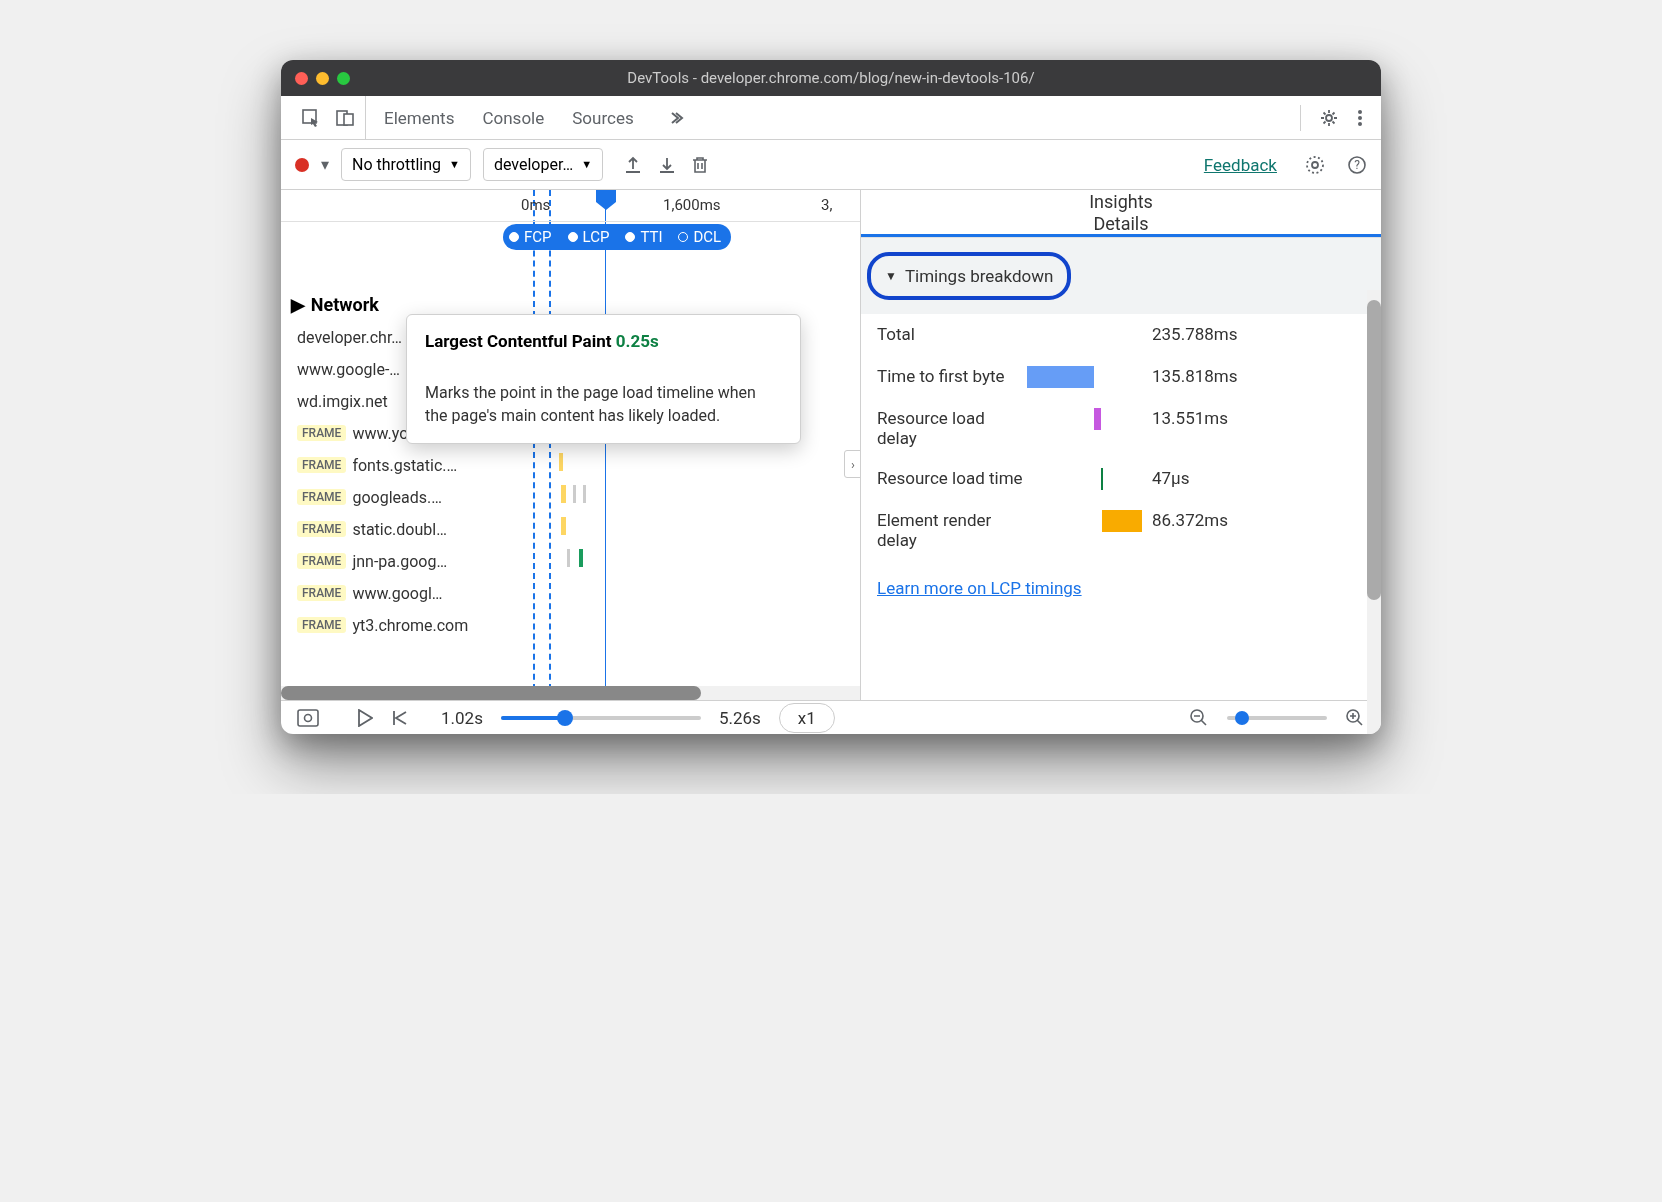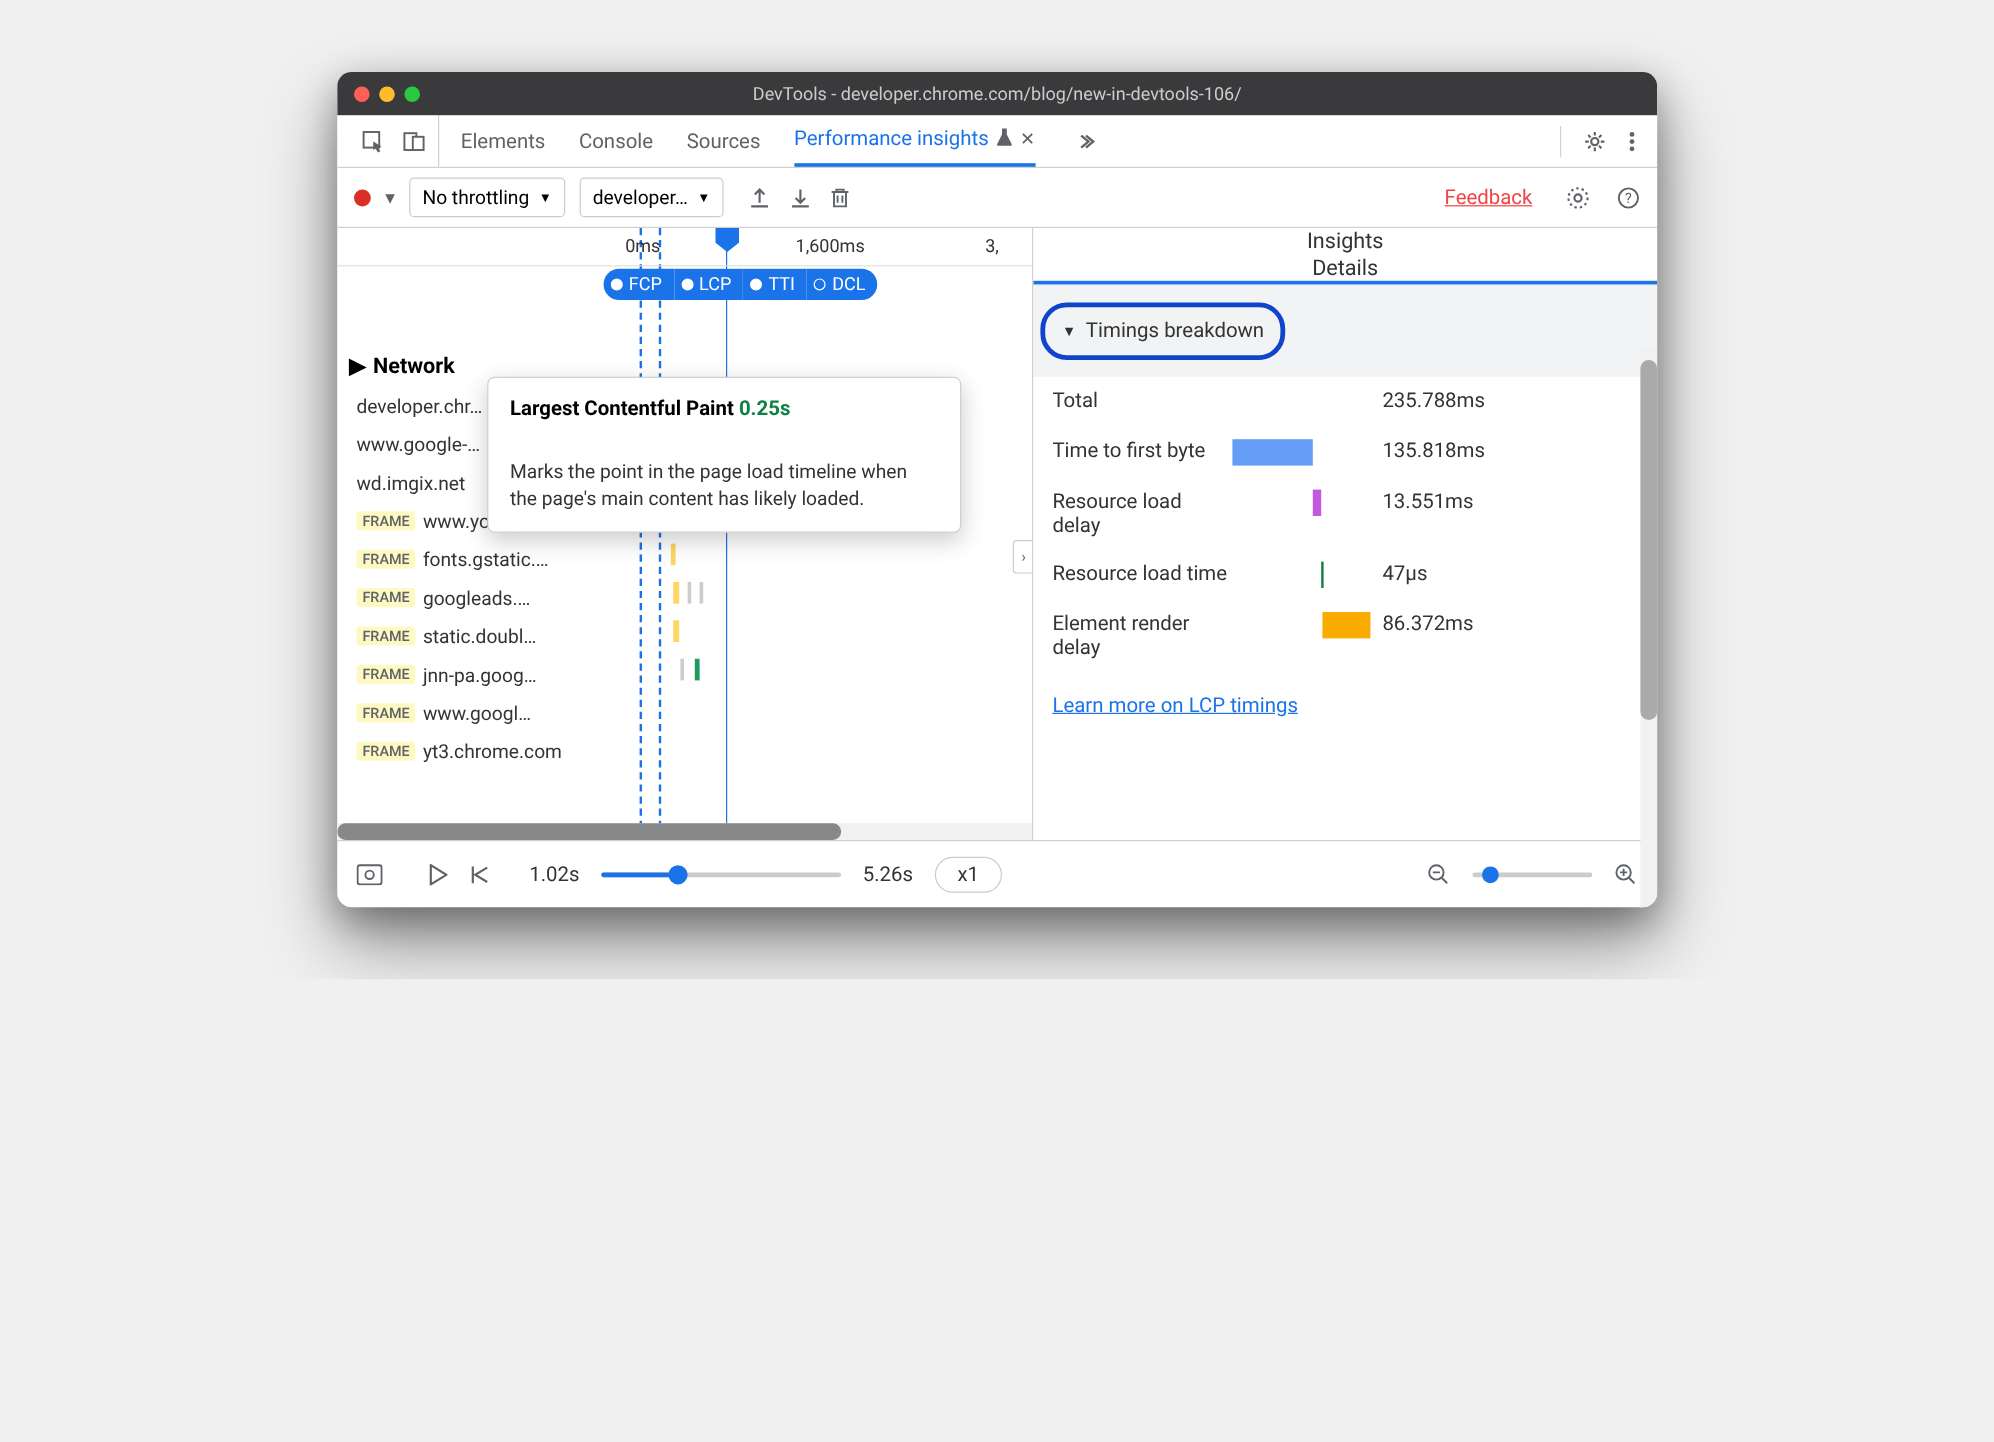--- a/index.html
+++ b/index.html
@@ -17,21 +17,21 @@
 .tab { color:#5f6368; font-size:17px; cursor:pointer; height:100%; display:flex; align-items:center; gap:6px; }
 .tab.active { color:#1a73e8; border-bottom:3px solid #1a73e8; }
 .flask { color:#5f6368; }
 .tabx { color:#5f6368; font-size:15px; }
 .right-tab-icons { display:flex; gap:18px; margin-left:auto; align-items:center; padding:0 8px; }
 .toolbar { height:50px; display:flex; align-items:center; padding:0 14px; gap:12px; border-bottom:1px solid #d0d0d0; }
 .record { width:14px; height:14px; border-radius:50%; background:#d93025; }
 .dd { border:1px solid #ccc; border-radius:4px; padding:6px 10px; font-size:16px; display:flex; align-items:center; gap:8px; cursor:pointer; background:#fff; }
 .dd .caret { font-size:11px; }
 .tb-icons { display:flex; gap:14px; margin-left:8px; }
-.feedback { color:#ef4444; text-decoration:underline; font-size:17px; cursor:pointer; margin-left:auto; }
+.feedback { color:#0f766e; text-decoration:underline; font-size:17px; cursor:pointer; margin-left:auto; }
 .content { display:flex; height:510px; }
 .left { flex:1; position:relative; border-right:1px solid #d0d0d0; overflow:hidden; }
 .ruler { height:32px; border-bottom:1px solid #e0e0e0; position:relative; font-size:15px; color:#333; display:flex; padding-left:220px; }
 .tick { position:absolute; top:6px; }
 .badges { position:absolute; left:222px; top:34px; display:flex; gap:0; align-items:center; }
 .badge { background:#1a73e8; color:#fff; padding:4px 10px 4px 6px; font-size:15px; display:flex; align-items:center; gap:5px; }
 .badge:first-child { border-radius:14px 0 0 14px; }
 .badge:last-child { border-radius:0 14px 14px 0; }
 .bdot { width:10px; height:10px; border-radius:50%; background:#fff; border:1.5px solid #fff; }
 .bdot.hollow { background:#1a73e8; }
@@ -57,21 +57,21 @@
 .timing-row { display:flex; padding:10px 16px; font-size:17px; }
 .t-label { width:150px; color:#333; }
 .t-bar-area { width:115px; position:relative; height:22px; }
 .tbar { position:absolute; height:22px; top:0; }
 .t-val { margin-left:10px; color:#333; }
 .learn { color:#1a73e8; text-decoration:underline; padding:18px 16px; font-size:17px; cursor:pointer; display:inline-block; }
 .lscroll { height:14px; background:#f1f1f1; position:absolute; bottom:0; left:0; right:0; }
 .lscroll .thumb { background:#888; height:100%; border-radius:7px; }
 .rscroll { position:absolute; right:0; top:100px; width:14px; height:520px; background:#f1f1f1; }
 .rscroll .thumb { background:#aaa; width:100%; border-radius:7px; }
-.footer { height:56px; border-top:1px solid #d0d0d0; display:flex; align-items:center; padding:0 16px; gap:18px; font-size:17px; color:#333; }
+.footer { height:34px; border-top:1px solid #d0d0d0; display:flex; align-items:center; padding:0 16px; gap:18px; font-size:17px; color:#333; }
 .slider { flex:0 0 200px; height:4px; background:#ccc; border-radius:2px; position:relative; }
 .slider .prog { position:absolute; left:0; height:100%; background:#1a73e8; border-radius:2px; }
 .slider .knob { position:absolute; width:16px; height:16px; background:#1a73e8; border-radius:50%; top:-6px; }
 .speed { border:1px solid #ccc; border-radius:16px; padding:4px 18px; }
 .zslider { width:100px; height:4px; background:#ccc; border-radius:2px; position:relative; }
 .zslider .knob { position:absolute; width:14px; height:14px; background:#1a73e8; border-radius:50%; top:-5px; left:8px; }
 .expand { position:absolute; right:-2px; top:260px; border:1px solid #ccc; background:#fff; width:18px; height:28px; display:flex; align-items:center; justify-content:center; font-size:13px; color:#666; border-radius:3px 0 0 3px; }
 </style>
 </head>
 <body>
@@ -104,27 +104,20 @@
     <div class="tabs">
       <div class="tab">
           <span>Elements</span>
         </div>
       <div class="tab">
           <span>Console</span>
         </div>
       <div class="tab">
           <span>Sources</span>
         </div>
-      <div class="tab active">
-        <span>Performance insights</span>
-        <span class="flask"><svg width="14" height="16" viewBox="0 0 14 16">
-              <path d="M5 1 h4 v5 l4 8 a1 1 0 0 1 -1 1.5 H2 a1 1 0 0 1 -1 -1.5 l4 -8 Z" fill="#5f6368"></path>
-            </svg></span>
-        <span class="tabx">✕</span>
-      </div>
       <span class="icon" style="margin-left:6px;">
         <svg width="16" height="16" viewBox="0 0 16 16">
             <path d="M4 3 L10 8 L4 13 M8 3 L14 8 L8 13" stroke="#5f6368" stroke-width="2" fill="none"></path>
           </svg>
       </span>
     </div>
     <div class="right-tab-icons">
       <span style="border-left:1px solid #d0d0d0;height:26px;"></span>
       <span class="icon">
           <svg width="20" height="20" viewBox="0 0 20 20">

